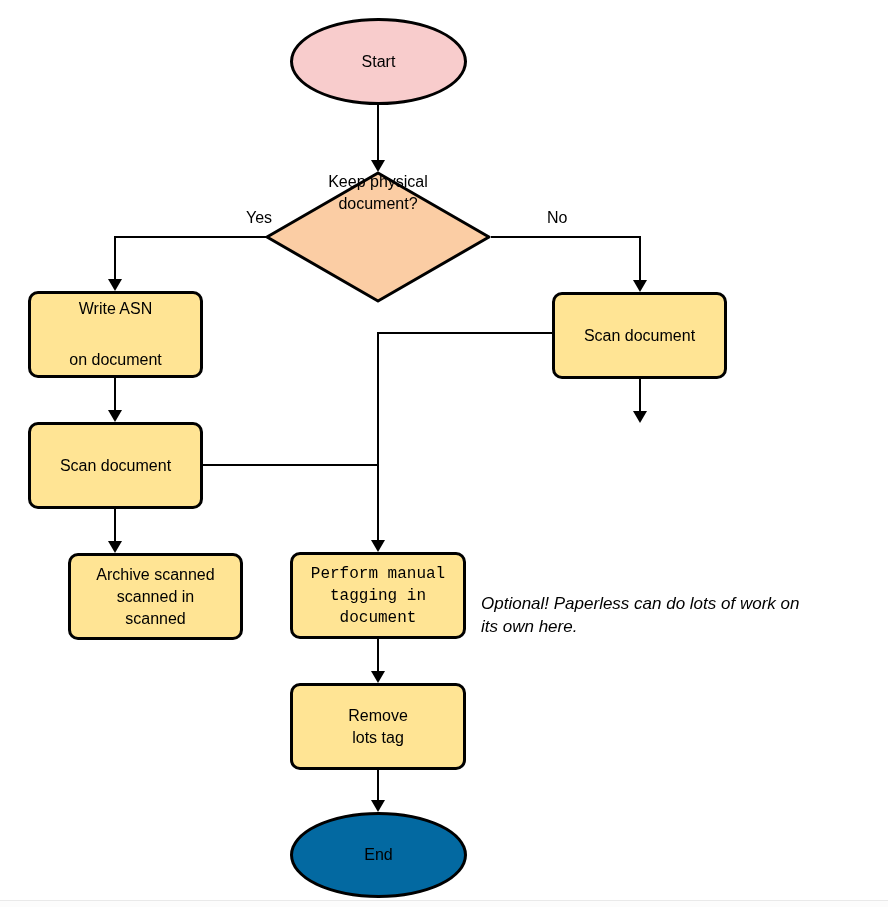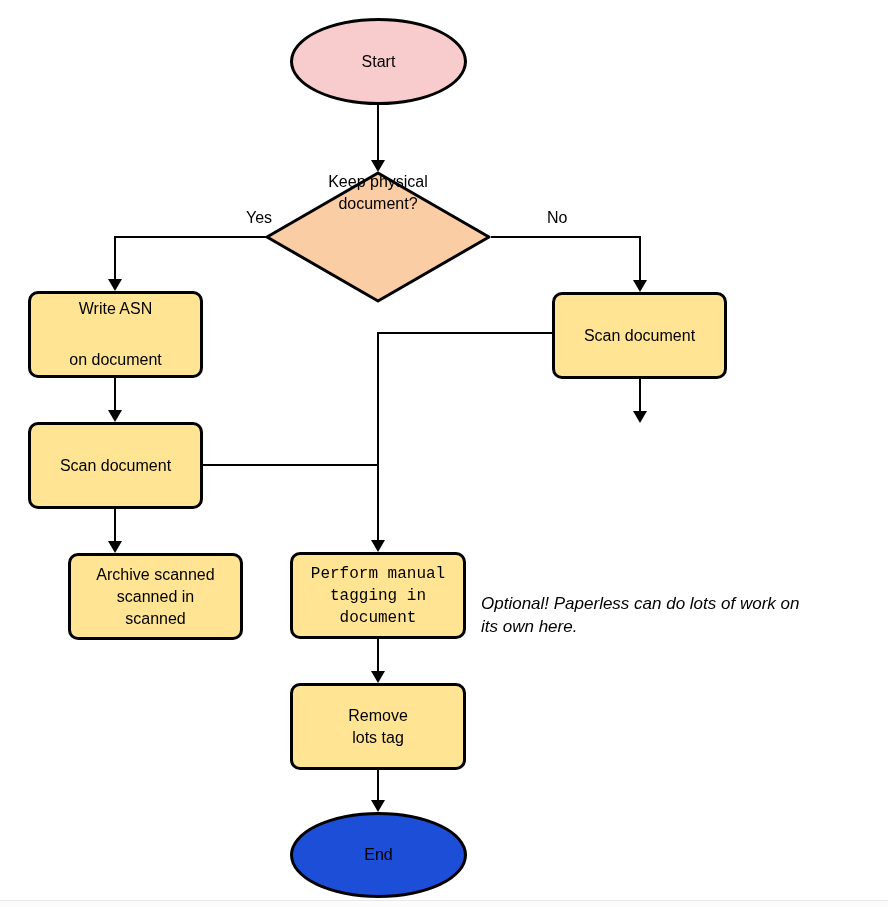--- a/index.html
+++ b/index.html
@@ -116,19 +116,19 @@
   <div class="arrow-down" style="left:371px;top:671px;"></div>
 
   <div class="node process" style="left: 290px; top: 683px; width: 176px; height: 87px; background-color: rgb(255, 228, 148);">
     <div>Remove</div>
     <div>lots tag</div>
   </div>
 
   <div class="edge v" style="left:377px;top:770px;height:31px;"></div>
   <div class="arrow-down" style="left:371px;top:800px;"></div>
 
-  <div class="node terminator" style="left: 290px; top: 812px; width: 177px; height: 86px; background-color: #1d4ed8;">
+  <div class="node terminator" style="left: 290px; top: 812px; width: 177px; height: 86px; background-color: #0369a1;">
     <div>End</div>
   </div>
 
   <div class="bottom-hairline"></div>
   <div class="bottom-strip"></div>
 </div>
 
 </body></html>

